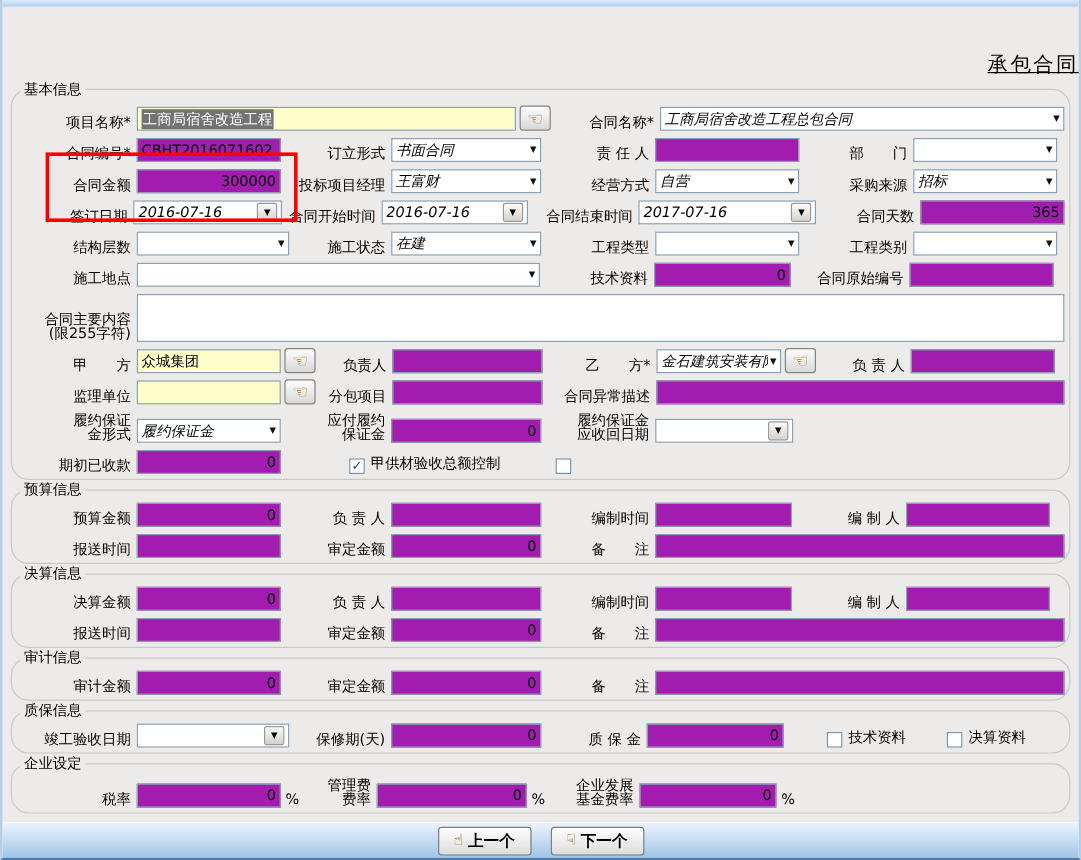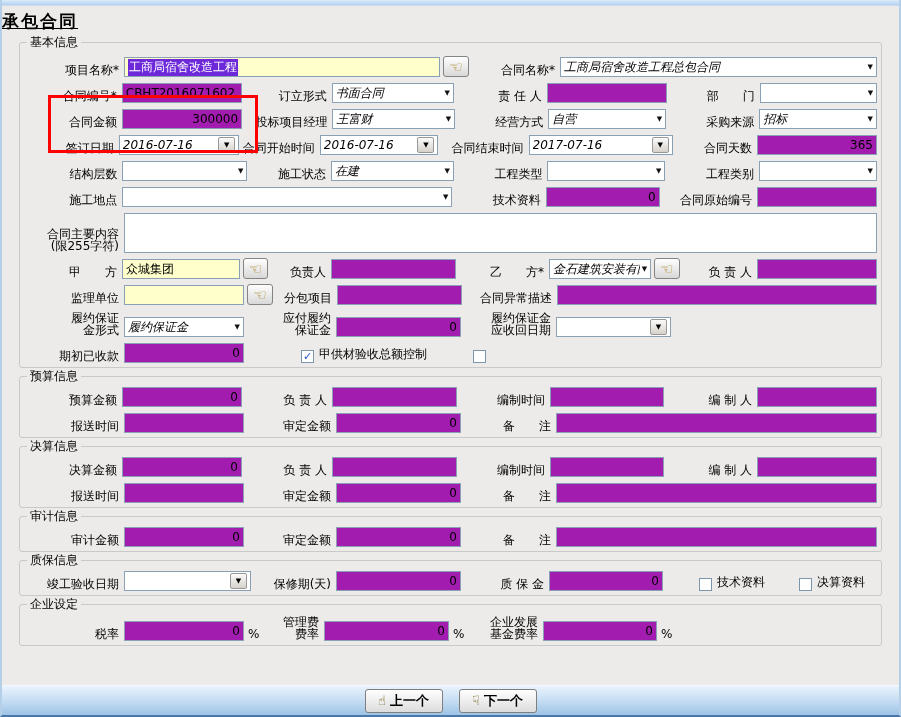--- a/index.html
+++ b/index.html
@@ -1,38 +1,38 @@
 <!DOCTYPE html>
 <html><head>
 <meta charset="utf-8">
 <style>
   * { margin:0; padding:0; box-sizing:border-box; }
   html,body { width:901px; height:717px; }
   body { font-family:"DejaVu Sans","Liberation Sans",sans-serif; font-size:12px; color:#000; background:#fff; }
   .page { width:901px; height:717px; background:#edebe9; display:flex; flex-direction:column;
           border-left:2px solid #b6cfe8; border-right:2px solid #b6cfe8; border-bottom:2px solid #4a76a8; overflow:hidden; }
   .top-strip { height:6px; background:linear-gradient(#dcebf9,#b2d2ef); border-bottom:1px solid #cadcee; }
-  .title { text-align:left; font-size:17px; font-weight:bold; text-decoration:underline; padding:4px 0 1px; letter-spacing:2px; }
-  .gb { position:relative; border:1px solid #c9c9c9; border-radius:3px; margin:8px 17px 0; padding:8px 4px 4px; }
+  .title { text-align:right; font-size:17px; font-weight:normal; text-decoration:underline; padding:4px 0 1px; letter-spacing:2px;margin-top:32px; }
+  .gb { position:relative; border:1px solid #c9c9c9; border-radius:15px; margin:8px 7px 0; padding:8px 4px 4px; }
   .legend { position:absolute; top:-8px; left:7px; background:#edebe9; padding:0 3px; line-height:14px; }
   .row { display:flex; align-items:flex-end; height:20px; margin-top:6px; }
   .row:first-of-type { margin-top:2px; }
   .row.tall { height:40px; }
   .row.t2 { height:26px; }
   .lbl { text-align:right; padding-right:5px; white-space:pre-line; line-height:1.05; }
   .wl1{width:100px}.wf1{width:120px}.wl2{width:92px}.wl2d{width:85px}.wl2s{width:64px}
   .wf2{width:125px}.wl3{width:95px}.wf3{width:120px}.wf3s{width:114px}.wl4{width:95px}.wf4{width:120px}
   .wd{width:127px}.wpb{width:104px}.wlph{width:79px}.wd3{width:115px}.wyel{width:316px}.wloc{width:336px}
   .grow{flex:1}
   .inp { height:20px; border:1px solid #8aa0b4; background:#a21caf; padding:8px 3px;
          font-family:"DejaVu Sans","Liberation Sans",sans-serif; font-size:12px; }
   .num { text-align:right; }
   .fake-inp { height:20px; border:1px solid #8aa0b4; background:#fff; padding:0 3px; display:flex; align-items:center; overflow:hidden; white-space:nowrap; }
   .yellow { background:#ffffcc; }
-  .sel { background:#6d28d9; color:#fff; padding:0 1px; }
+  .sel { background:#737373; color:#fff; padding:0 1px; }
   .combo { height:20px; border:1px solid #8aa0b4; background:#fff; display:flex; align-items:center; padding:0 3px; overflow:hidden;font-style:italic; }
   .combo .val { flex:1; overflow:hidden; white-space:nowrap; }
   .arr { margin-left:auto; font-size:7px; line-height:1; color:#111; padding-left:2px; }
   .dbtn { margin-left:auto; width:17px; height:16px; border:1px solid #989898; border-radius:2px;
           background:linear-gradient(#fbfbfb,#d6d2ca); display:flex; align-items:center; justify-content:center;
           font-size:7px; line-height:1; }
   .lookup { width:26px; height:21px; margin-left:3px; border:1px solid #848484; border-radius:3px;
             background:linear-gradient(#fefefe,#d8d8d8); display:flex; align-items:center; justify-content:center;
             font-size:15px; color:#a8831a; cursor:pointer; padding:0; }
   .cb { width:13px; height:13px; border:1px solid #7b96ad; background:#fff; display:inline-flex;

